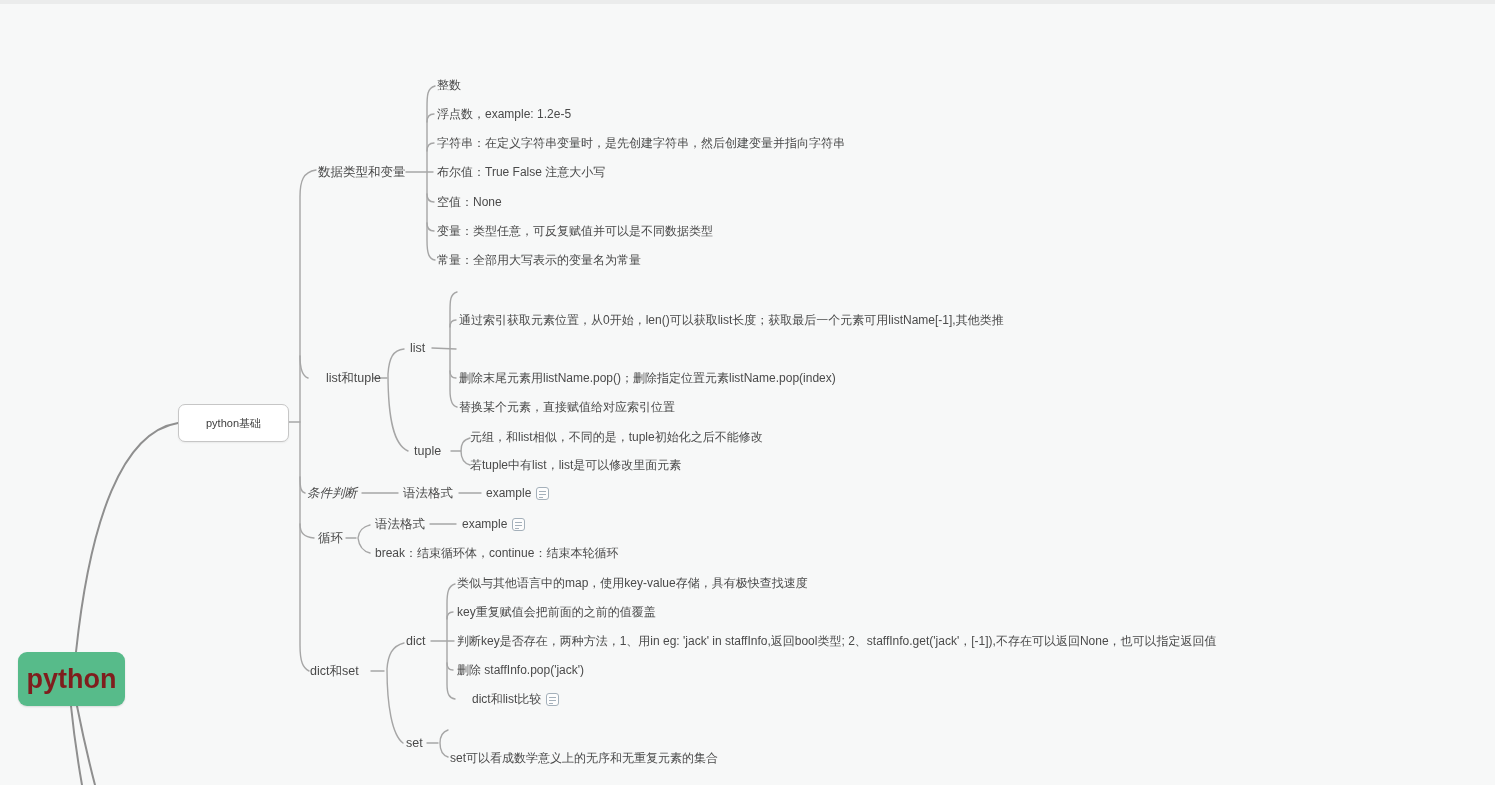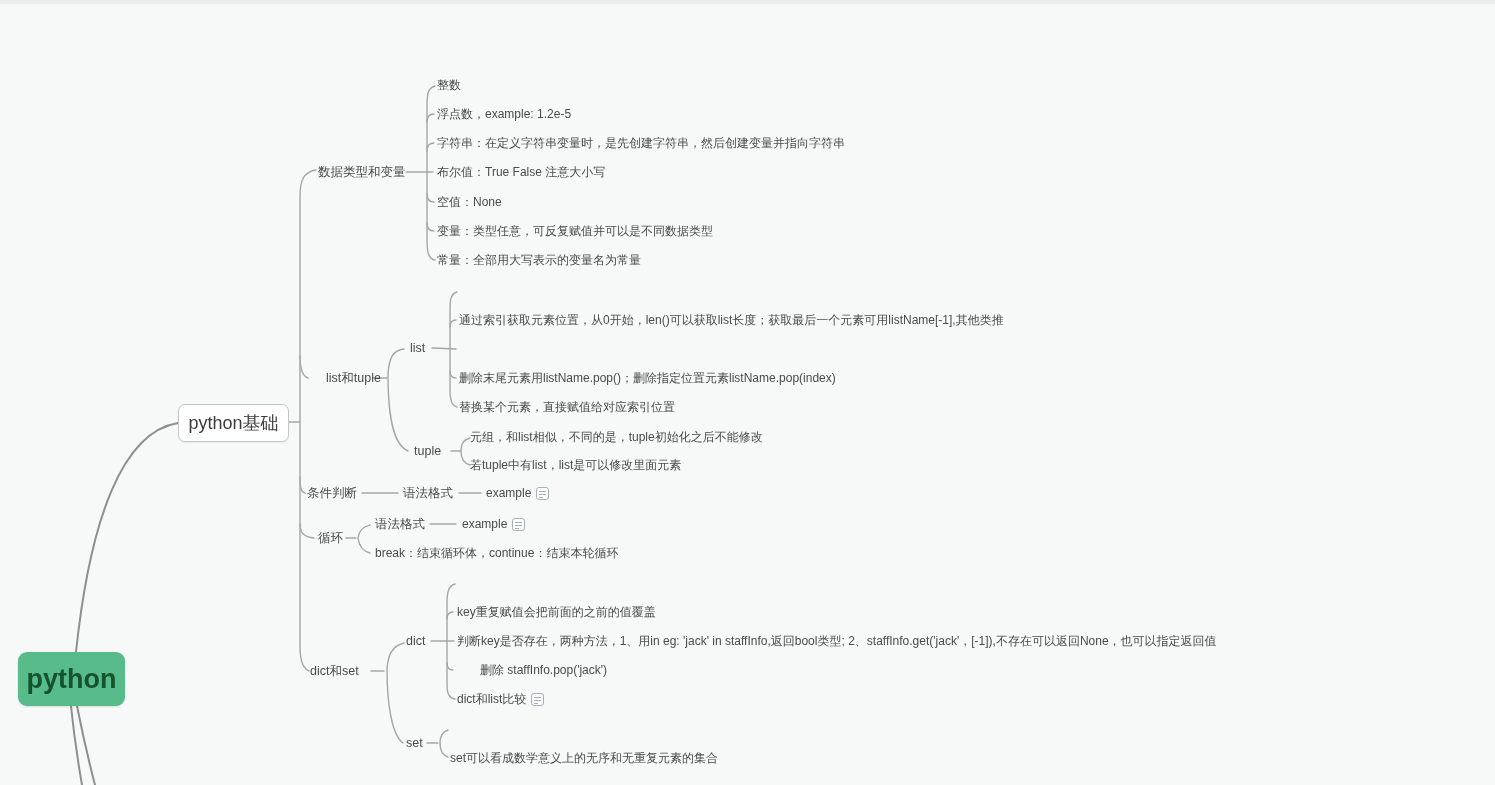--- a/index.html
+++ b/index.html
@@ -13,29 +13,29 @@
   .top-strip{position:absolute;left:0;top:0;width:1495px;height:4px;background:#ebecec;}
   .canvas{position:absolute;left:0;top:0;width:1495px;height:785px;}
   svg.connectors{position:absolute;left:0;top:0;pointer-events:none;}
   svg.connectors path{fill:none;stroke:#a6a6a6;stroke-width:1.4;stroke-linecap:round;}
   svg.connectors path.thick{stroke:#8f8f8f;stroke-width:2;}
   .node{position:absolute;white-space:nowrap;}
   .root-node{
     left:18px;top:652px;width:107px;height:54px;
     background:#57bb8a;border-radius:9px;
     display:flex;align-items:center;justify-content:center;
-    color:#14532d;font-size:27px;font-weight:600;
+    color:#7f1d1d;font-size:27px;font-weight:600;
     box-shadow:0 1px 2px rgba(0,0,0,.12);
     cursor:pointer;
   }
   .center-node{
     left:178px;top:404px;width:109px;height:36px;
     background:#ffffff;border:1.5px solid #c6c6c6;border-radius:7px;
     display:flex;align-items:center;justify-content:center;
-    font-size:18px;color:#3c3c3c;
+    font-size:11px;color:#3c3c3c;
     box-shadow:0 1px 2px rgba(0,0,0,.06);
     cursor:pointer;
   }
   .label{font-size:12.5px;line-height:15px;cursor:pointer;}
   .leaf{font-size:12px;line-height:15px;cursor:pointer;display:flex;align-items:center;gap:5px;}
   .note-icon{
     display:inline-block;width:13px;height:13px;box-sizing:border-box;
     border:1px solid #a4b0ba;border-radius:3px;background:#fdfdfd;
     background-image:linear-gradient(#a4b0ba,#a4b0ba),linear-gradient(#a4b0ba,#a4b0ba),linear-gradient(#a4b0ba,#a4b0ba);
     background-repeat:no-repeat;
@@ -135,49 +135,52 @@
       <span>替换某个元素，直接赋值给对应索引位置</span>
     </div>
   <div class="node label" style="left:414px;top:444px;">tuple</div>
   <div class="node leaf" style="left:470px;top:430px;">
       <span>元组，和list相似，不同的是，tuple初始化之后不能修改</span>
     </div>
   <div class="node leaf" style="left:470px;top:458px;">
       <span>若tuple中有list，list是可以修改里面元素</span>
     </div>
 
-  <div class="node label" style="left:307px;top:486px;">条件判断</div>
+  <div class="node label" style="left:307px;top:486px;font-style:italic;">条件判断</div>
   <div class="node label" style="left:403px;top:486px;">语法格式</div>
   <div class="node leaf" style="left:486px;top:486px;">
     <span>example</span>
     <span class="note-icon"></span>
   </div>
 
   <div class="node label" style="left:318px;top:531px;">循环</div>
   <div class="node label" style="left:375px;top:517px;">语法格式</div>
   <div class="node leaf" style="left:462px;top:517px;">
     <span>example</span>
     <span class="note-icon"></span>
   </div>
   <div class="node leaf" style="left:375px;top:546px;">
       <span>break：结束循环体，continue：结束本轮循环</span>
     </div>
 
   <div class="node label" style="left:310px;top:664px;">dict和set</div>
   <div class="node label" style="left:406px;top:634px;">dict</div>
+  <div class="node leaf" style="left:457px;top:576px;">
+      <span>类似与其他语言中的map，使用key-value存储，具有极快查找速度</span>
+    </div>
   <div class="node leaf" style="left:457px;top:605px;">
       <span>key重复赋值会把前面的之前的值覆盖</span>
     </div>
   <div class="node leaf" style="left:457px;top:634px;">
       <span>判断key是否存在，两种方法，1、用in eg: 'jack' in staffInfo,返回bool类型; 2、staffInfo.get('jack'，[-1]),不存在可以返回None，也可以指定返回值</span>
     </div>
-  <div class="node leaf" style="left:480px;top:663px;">
+  <div class="node leaf" style="left:457px;top:663px;">
       <span>删除 staffInfo.pop('jack')</span>
     </div>
-  <div class="node leaf" style="left:457px;top:692px;">
+  <div class="node leaf" style="left:472px;top:692px;">
     <span>dict和list比较</span>
     <span class="note-icon"></span>
   </div>
   <div class="node label" style="left:406px;top:736px;">set</div>
   <div class="node leaf" style="left:450px;top:751px;">
       <span>set可以看成数学意义上的无序和无重复元素的集合</span>
     </div>
 
 </div>
 

